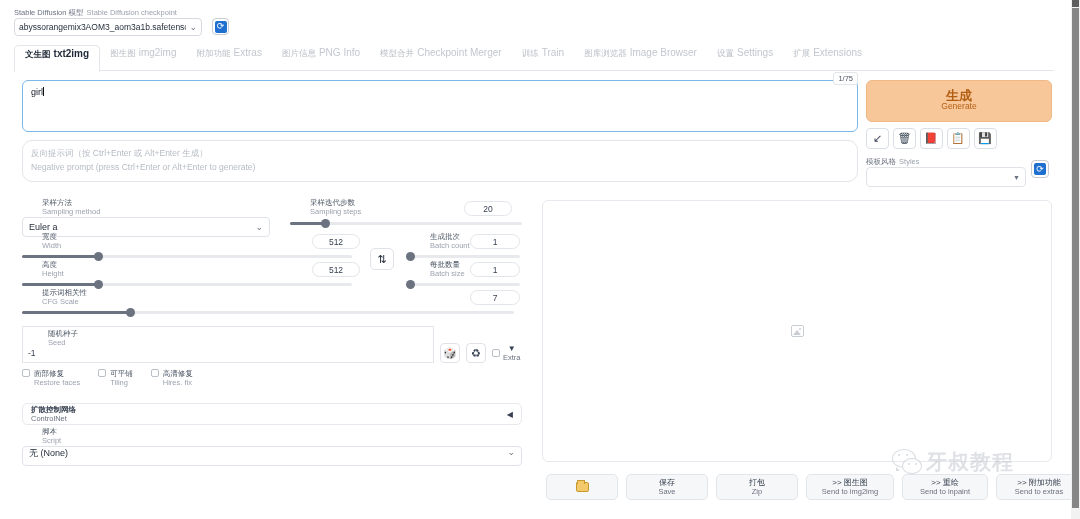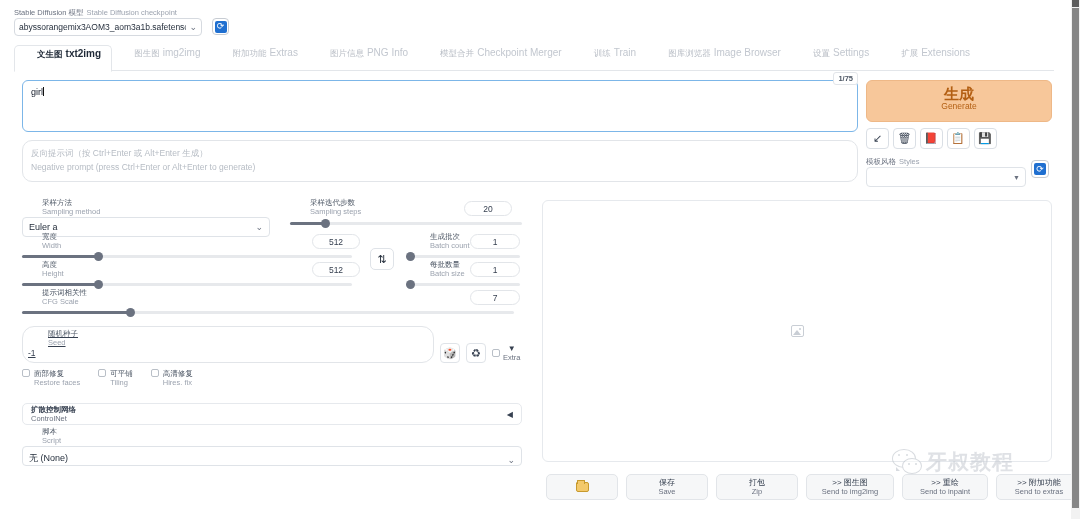--- a/index.html
+++ b/index.html
@@ -31,55 +31,55 @@
     background:#fff; display:flex; align-items:center; justify-content:center;
     margin-bottom:1px;
   }
   .refresh-sq { width:12px; height:12px; background:#1f6fd0; border-radius:2px;
     display:flex; align-items:center; justify-content:center; color:#fff; font-size:9px; line-height:1; }
 
   
   .tabs { position:absolute; left:14px; top:45px; width:1040px; height:26px;
           border-bottom:1px solid #e3e6ea; display:flex; align-items:flex-start; }
   .tab { padding:0 10px; text-align:center; line-height:1; padding-top:2px; }
-  .tab .tcn { font-size:8.5px; line-height:10px; color:#b9bec6;margin-left:12px; }
+  .tab .tcn { font-size:8.5px; line-height:10px; color:#b9bec6; }
   .tab .ten { font-size:10px; line-height:10px; color:#c2c7cf; }
   .tab.active { border:1px solid #e3e6ea; border-bottom:1px solid #fff;
                 border-radius:5px 5px 0 0; background:#fff; margin-bottom:-1px;
                 height:27px; padding-top:2px; }
   .tab.active .tcn { color:#1f2937; font-weight:bold; }
   .tab.active .ten { color:#1f2937; font-weight:bold; }
 
   
   .prompt-box {
     position:absolute; left:22px; top:80px; width:836px; height:52px;
     border:1px solid #7cb6e8; border-radius:6px; background:#fff; padding:6px 8px;
     font-size:9px; color:#111827;
   }
   .prompt-text { position:relative; display:inline-block; }
   .caret-bar { display:inline-block; width:1px; height:9px; background:#111; vertical-align:-1px; }
   .tokcount {
     position:absolute; right:-1px; top:-9px; background:#fff;
     border:1px solid #e2e5e9; border-radius:3px; font-size:7.5px; color:#4b5563;
-    padding:0px 4px; line-height:11px;font-weight:bold;
+    padding:0px 4px; line-height:11px;
   }
   .neg-box {
     position:absolute; left:22px; top:140px; width:836px; height:42px;
     border:1px solid #e2e5e9; border-radius:10px; background:#fff; padding:5px 8px;
   }
   .neg-cn { font-size:8.5px; color:#b6bcc4; line-height:14px; }
   .neg-en { font-size:8.5px; color:#b6bcc4; line-height:14px; }
 
   
   .gen-btn {
     position:absolute; left:866px; top:80px; width:186px; height:42px;
     background:#f7c79a; border:1px solid #eeb887; border-radius:6px;
     display:flex; flex-direction:column; align-items:center; justify-content:center;
   }
-  .gen-cn { font-size:15px; color:#b35f13; font-weight:bold; line-height:11px;font-family:Liberation Mono, monospace; }
+  .gen-cn { font-size:13px; color:#b35f13; font-weight:bold; line-height:11px; }
   .gen-en { font-size:8.5px; color:#b35f13; line-height:11px; }
 
   .toolrow { position:absolute; left:866px; top:128px; display:flex; gap:4px; }
   .tool-btn {
     width:23px; height:21px; border:1px solid #dadfe5; border-radius:4px; background:#fff;
     display:flex; align-items:center; justify-content:center; font-size:11px; line-height:1;
   }
 
   .styles-wrap { position:absolute; left:866px; top:154px; width:160px; }
   .styles-box {
@@ -115,21 +115,21 @@
   .sfill { position:absolute; left:0; top:4px; height:3px; background:#6b7280; border-radius:2px; }
   .sknob { position:absolute; top:1px; width:9px; height:9px; border-radius:50%; background:#6b7280; }
 
   .swapbtn {
     position:absolute; left:370px; top:248px; width:24px; height:22px;
     border:1px solid #dfe3e8; border-radius:5px; background:#fff;
     display:flex; align-items:center; justify-content:center; font-size:11px; color:#1f2937;
   }
 
   .seedrow { position:absolute; left:22px; top:326px; width:500px; display:flex; align-items:flex-end; gap:6px; }
-  .seedfield { width:412px; border:1px solid #e2e5e9; border-radius:12px; background:#fff; padding:2px 5px 3px;text-decoration:underline; }
+  .seedfield { width:412px; border:1px solid #e2e5e9; border-radius:0; background:#fff; padding:2px 5px 3px; }
   .seedfield .sv { font-size:8.5px; color:#374151; line-height:11px; }
   .icon-btn {
     width:20px; height:20px; border:1px solid #dfe3e8; border-radius:4px; background:#fff;
     display:flex; align-items:center; justify-content:center; font-size:11px;
   }
   .extra-wrap { display:flex; align-items:center; gap:3px; margin-bottom:1px; }
   .cb { width:8px; height:8px; border:1px solid #b9bfc7; border-radius:2px; background:#fff; display:inline-block; }
 
   .checkrow { position:absolute; left:22px; top:369px; display:flex; gap:18px; }
   .chk { display:flex; align-items:flex-start; gap:4px; }
@@ -141,21 +141,21 @@
     border:1px solid #e6e9ed; border-radius:5px; background:#fff;
     display:flex; align-items:center; padding:0 8px; justify-content:space-between;
   }
   .cn-accordion .c { font-size:7.5px; color:#374151; font-weight:bold; line-height:9px; display:block; }
   .cn-accordion .e { font-size:7.5px; color:#6b7280; line-height:9px; display:block; }
   .acc-arrow { font-size:8px; color:#374151; }
 
   .script-wrap { position:absolute; left:22px; top:427px; width:500px; }
   .script-box {
     margin-top:1px; height:20px; border:1px solid #dfe3e8; border-radius:4px; background:#fff;
-    display:flex; align-items:flex-end; padding:0 6px; font-size:9px; color:#1f2937;
+    display:flex; align-items:flex-start; padding:0 6px; font-size:9px; color:#1f2937;
   }
   .script-box .sv { flex:1; }
 
   
   .preview {
     position:absolute; left:542px; top:200px; width:510px; height:262px;
     border:1px solid #e6e9ed; border-radius:6px; background:#fff;
     display:flex; align-items:center; justify-content:center;
   }
   .ph-icon { width:13px; height:12px; border:1px solid #c9ced5; border-radius:2px; position:relative; }

